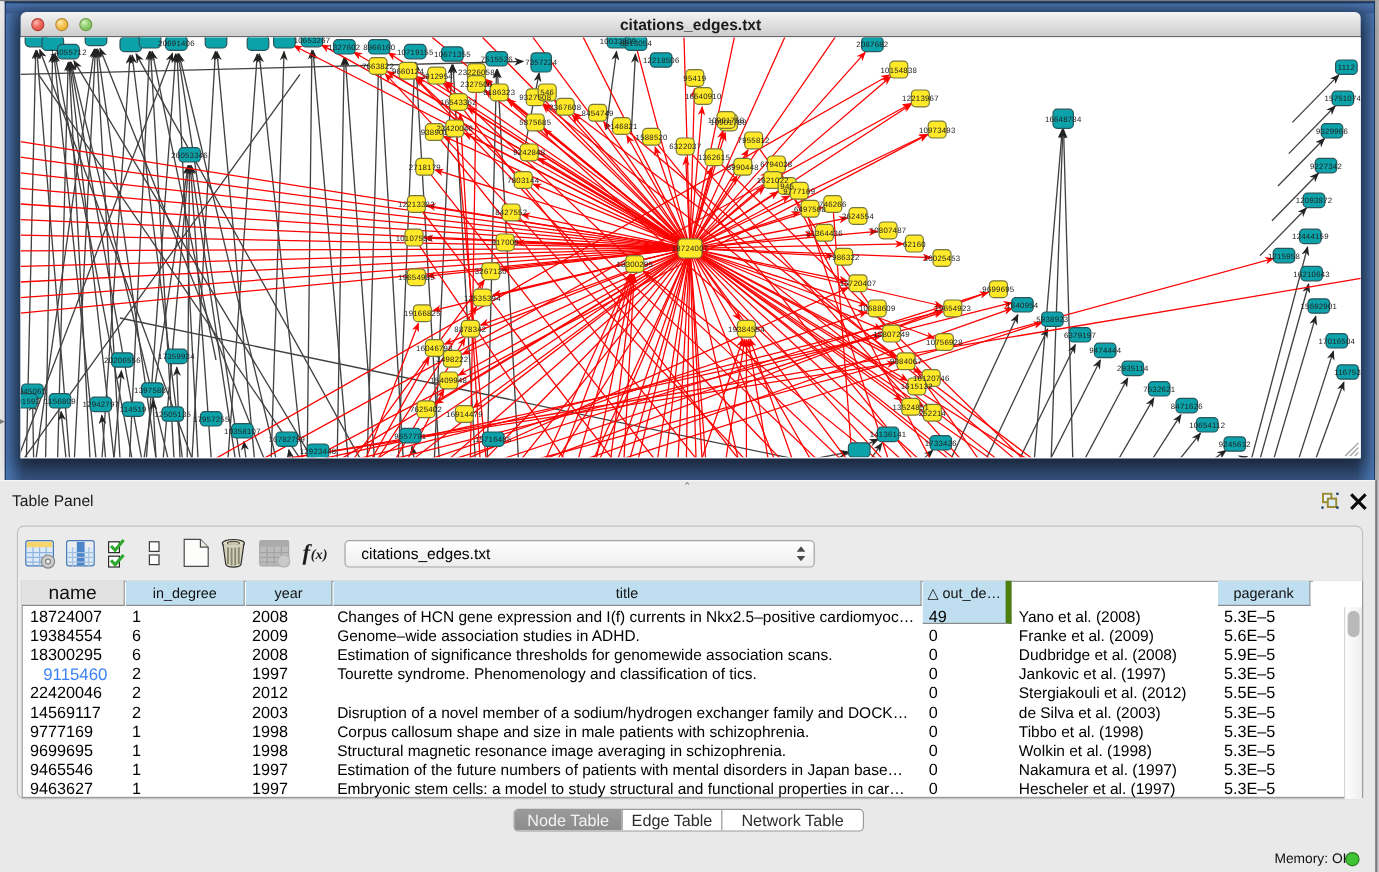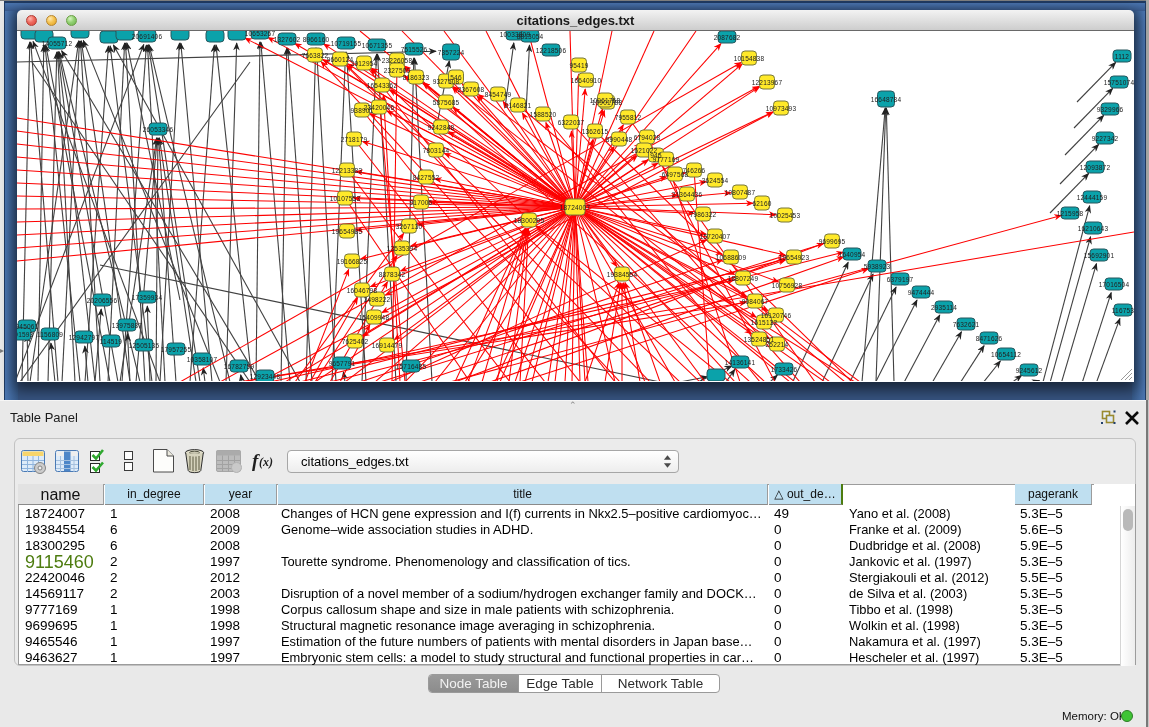--- a/index.html
+++ b/index.html
@@ -640,44 +640,45 @@
   <path d="M5 0 L9 5 H1 z" fill="#4a4a4a"></path>
     <path d="M5 14 L1 9 H9 z" fill="#4a4a4a"></path>
 </svg>
 
 <div style="position:absolute;left:18px;top:484px;width:1118px;height:181px;background:#fff;border:1px solid #9c9c9c">
   <div style="position:absolute;left:-1px;top:-1px;width:1117px;height:182px">
     <div style="position:absolute;left:0px;top:0;width:86px;height:21px;background:#e2e2e2;border-right:1px solid #9c9c9c;border-bottom:1px solid #8a8a8a;text-align:center;line-height:21px;font-size:16px;color:#111">name</div>
       <div style="position:absolute;left:87px;top:0;width:99px;height:21px;background:#bfdff0;border-right:1px solid #9c9c9c;border-bottom:1px solid #8a8a8a;text-align:center;line-height:21px;font-size:12px;color:#111">in_degree</div>
       <div style="position:absolute;left:187px;top:0;width:72px;height:21px;background:#bfdff0;border-right:1px solid #9c9c9c;border-bottom:1px solid #8a8a8a;text-align:center;line-height:21px;font-size:12px;color:#111">year</div>
       <div style="position:absolute;left:260px;top:0;width:490px;height:21px;background:#bfdff0;border-right:1px solid #9c9c9c;border-bottom:1px solid #8a8a8a;text-align:center;line-height:21px;font-size:12px;color:#111">title</div>
-      <div style="position:absolute;left:751px;top:0;width:74px;height:21px;background:#bfdff0;border-right:2px solid #4d7c0f;border-bottom:1px solid #8a8a8a;text-align:center;line-height:21px;font-size:12px;color:#111">△ out_de…</div>
+      <div style="position:absolute;left:751px;top:0;width:74px;height:36px;background:#bfdff0;border-right:5px solid #4d7c0f;border-bottom:1px solid #8a8a8a;text-align:center;line-height:21px;font-size:12px;color:#111">△ out_de…</div>
       <div style="position:absolute;left:997px;top:0;width:77px;height:21px;background:#bfdff0;border-right:1px solid #9c9c9c;border-bottom:1px solid #8a8a8a;text-align:center;line-height:21px;font-size:12px;color:#111">pagerank</div>
     <div style="position:absolute;left:1076px;top:0;width:41px;height:21px;background:#fff"></div>
     <div style="position:absolute;left:7px;top:22px;width:80px;height:16px;line-height:16px;font-size:13.5px;color:#000;white-space:nowrap;overflow:hidden">18724007</div>
       <div style="position:absolute;left:92px;top:22px;width:95px;height:16px;line-height:16px;font-size:13.5px;color:#000;white-space:nowrap;overflow:hidden">1</div>
       <div style="position:absolute;left:192px;top:22px;width:68px;height:16px;line-height:16px;font-size:13.5px;color:#000;white-space:nowrap;overflow:hidden">2008</div>
       <div style="position:absolute;left:263px;top:22px;width:488px;height:16px;line-height:16px;font-size:12.9px;color:#000;white-space:nowrap;overflow:hidden">Changes of HCN gene expression and I(f) currents in Nkx2.5–positive cardiomyoc…</div>
       <div style="position:absolute;left:756px;top:22px;width:70px;height:16px;line-height:16px;font-size:13.5px;color:#000;white-space:nowrap;overflow:hidden">49</div>
       <div style="position:absolute;left:831px;top:22px;width:166px;height:16px;line-height:16px;font-size:12.9px;color:#000;white-space:nowrap;overflow:hidden">Yano et al. (2008)</div>
       <div style="position:absolute;left:1002px;top:22px;width:73px;height:16px;line-height:16px;font-size:13.5px;color:#000;white-space:nowrap;overflow:hidden">5.3E–5</div>
       <div style="position:absolute;left:7px;top:38px;width:80px;height:16px;line-height:16px;font-size:13.5px;color:#000;white-space:nowrap;overflow:hidden">19384554</div>
       <div style="position:absolute;left:92px;top:38px;width:95px;height:16px;line-height:16px;font-size:13.5px;color:#000;white-space:nowrap;overflow:hidden">6</div>
       <div style="position:absolute;left:192px;top:38px;width:68px;height:16px;line-height:16px;font-size:13.5px;color:#000;white-space:nowrap;overflow:hidden">2009</div>
       <div style="position:absolute;left:263px;top:38px;width:488px;height:16px;line-height:16px;font-size:12.9px;color:#000;white-space:nowrap;overflow:hidden">Genome–wide association studies in ADHD.</div>
       <div style="position:absolute;left:756px;top:38px;width:70px;height:16px;line-height:16px;font-size:13.5px;color:#000;white-space:nowrap;overflow:hidden">0</div>
       <div style="position:absolute;left:831px;top:38px;width:166px;height:16px;line-height:16px;font-size:12.9px;color:#000;white-space:nowrap;overflow:hidden">Franke et al. (2009)</div>
       <div style="position:absolute;left:1002px;top:38px;width:73px;height:16px;line-height:16px;font-size:13.5px;color:#000;white-space:nowrap;overflow:hidden">5.6E–5</div>
       <div style="position:absolute;left:7px;top:54px;width:80px;height:16px;line-height:16px;font-size:13.5px;color:#000;white-space:nowrap;overflow:hidden">18300295</div>
       <div style="position:absolute;left:92px;top:54px;width:95px;height:16px;line-height:16px;font-size:13.5px;color:#000;white-space:nowrap;overflow:hidden">6</div>
       <div style="position:absolute;left:192px;top:54px;width:68px;height:16px;line-height:16px;font-size:13.5px;color:#000;white-space:nowrap;overflow:hidden">2008</div>
+      <div style="position:absolute;left:263px;top:54px;width:488px;height:16px;line-height:16px;font-size:12.9px;color:#000;white-space:nowrap;overflow:hidden">Estimation of significance thresholds for genomewide association scans.</div>
       <div style="position:absolute;left:756px;top:54px;width:70px;height:16px;line-height:16px;font-size:13.5px;color:#000;white-space:nowrap;overflow:hidden">0</div>
       <div style="position:absolute;left:831px;top:54px;width:166px;height:16px;line-height:16px;font-size:12.9px;color:#000;white-space:nowrap;overflow:hidden">Dudbridge et al. (2008)</div>
       <div style="position:absolute;left:1002px;top:54px;width:73px;height:16px;line-height:16px;font-size:13.5px;color:#000;white-space:nowrap;overflow:hidden">5.9E–5</div>
-      <div style="position:absolute;left:7px;top:70px;width:80px;height:16px;line-height:16px;font-size:18px;color:#4d7c0f;white-space:nowrap;overflow:hidden">9115460</div>
+      <div style="position:absolute;left:18px;top:70px;width:80px;height:16px;line-height:16px;font-size:14px;color:#3b82f6;white-space:nowrap;overflow:hidden">9115460</div>
       <div style="position:absolute;left:92px;top:70px;width:95px;height:16px;line-height:16px;font-size:13.5px;color:#000;white-space:nowrap;overflow:hidden">2</div>
       <div style="position:absolute;left:192px;top:70px;width:68px;height:16px;line-height:16px;font-size:13.5px;color:#000;white-space:nowrap;overflow:hidden">1997</div>
       <div style="position:absolute;left:263px;top:70px;width:488px;height:16px;line-height:16px;font-size:12.9px;color:#000;white-space:nowrap;overflow:hidden">Tourette syndrome. Phenomenology and classification of tics.</div>
       <div style="position:absolute;left:756px;top:70px;width:70px;height:16px;line-height:16px;font-size:13.5px;color:#000;white-space:nowrap;overflow:hidden">0</div>
       <div style="position:absolute;left:831px;top:70px;width:166px;height:16px;line-height:16px;font-size:12.9px;color:#000;white-space:nowrap;overflow:hidden">Jankovic et al. (1997)</div>
       <div style="position:absolute;left:1002px;top:70px;width:73px;height:16px;line-height:16px;font-size:13.5px;color:#000;white-space:nowrap;overflow:hidden">5.3E–5</div>
       <div style="position:absolute;left:7px;top:86px;width:80px;height:16px;line-height:16px;font-size:13.5px;color:#000;white-space:nowrap;overflow:hidden">22420046</div>
       <div style="position:absolute;left:92px;top:86px;width:95px;height:16px;line-height:16px;font-size:13.5px;color:#000;white-space:nowrap;overflow:hidden">2</div>
       <div style="position:absolute;left:192px;top:86px;width:68px;height:16px;line-height:16px;font-size:13.5px;color:#000;white-space:nowrap;overflow:hidden">2012</div>
       <div style="position:absolute;left:756px;top:86px;width:70px;height:16px;line-height:16px;font-size:13.5px;color:#000;white-space:nowrap;overflow:hidden">0</div>

